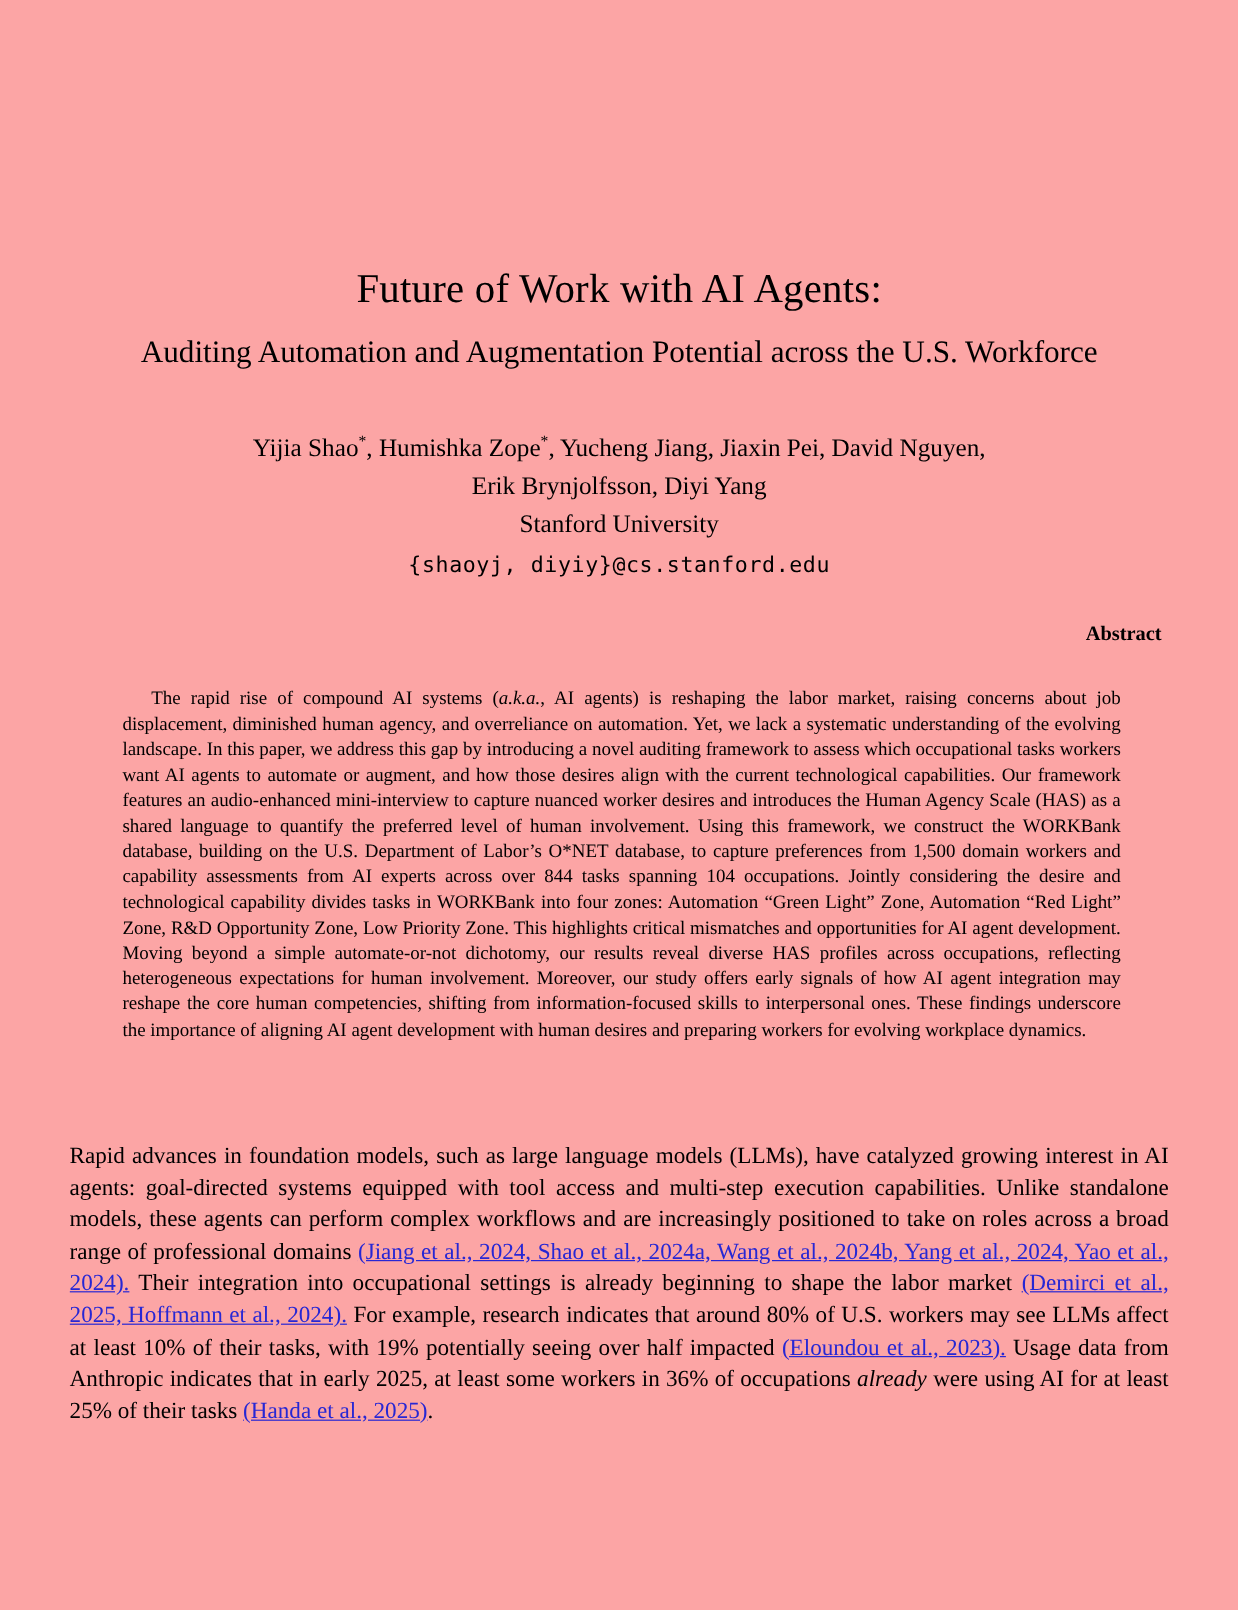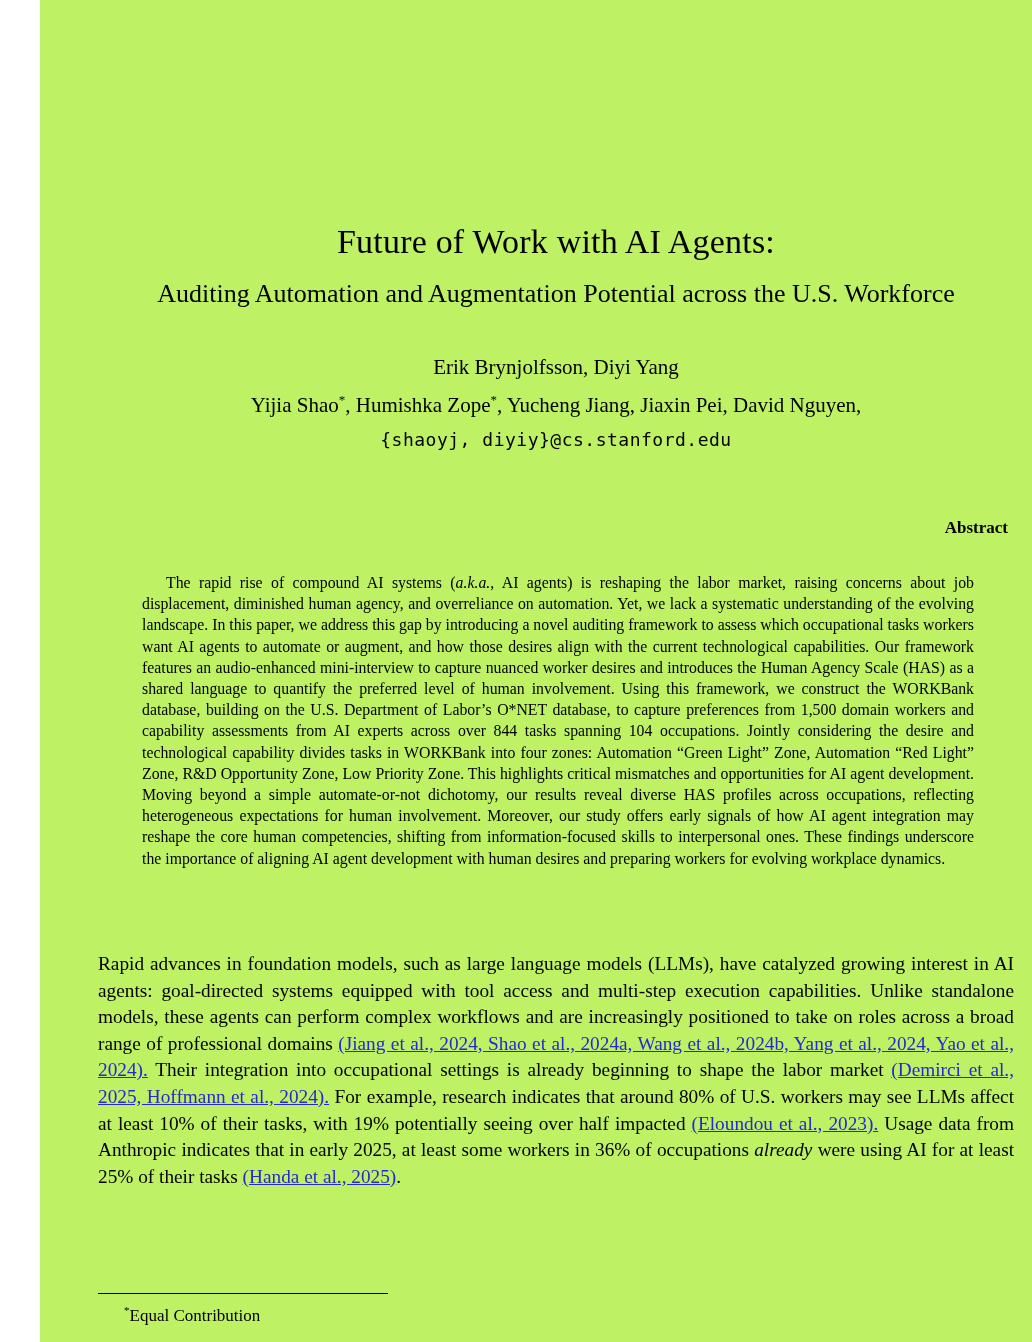--- a/index.html
+++ b/index.html
@@ -4,21 +4,21 @@
 <style>
   html, body { margin: 0; padding: 0; }
   body {
     width: 1032px; height: 1342px;
     background: #ffffff;
     color: #000000;
     font-family: "Liberation Serif", serif;
     position: relative;
     overflow: hidden;
   }
-  .page { position: absolute; inset: 0; background: #bef264; margin-left: 40px; }
+  .page { position: absolute; inset: 0; background: #fca5a5; }
 
   .title {
     position: absolute; top: 222px; left: 0; width: 1032px;
     text-align: center; font-size: 34px; line-height: 40px;
     letter-spacing: 0.2px;
   }
   .subtitle {
     position: absolute; top: 278px; left: 0; width: 1032px;
     text-align: center; font-size: 26px; line-height: 32px;
   }
@@ -76,31 +76,28 @@
 </head>
 <body>
 
 <div class="page">
 
   <div class="title">Future of Work with AI Agents:</div>
 
   <div class="subtitle">Auditing Automation and Augmentation Potential across the U.S. Workforce</div>
 
   <div class="authors">
+    <div>Yijia Shao<sup>*</sup>, Humishka Zope<sup>*</sup>, Yucheng Jiang, Jiaxin Pei, David Nguyen,</div>
     <div>Erik Brynjolfsson, Diyi Yang</div>
-    <div>Yijia Shao<sup>*</sup>, Humishka Zope<sup>*</sup>, Yucheng Jiang, Jiaxin Pei, David Nguyen,</div>
+    <div>Stanford University</div>
     <div class="email-line">{shaoyj, diyiy}@cs.stanford.edu</div>
   </div>
 
   <div class="abstract-heading">Abstract</div>
 
   <div class="abstract-body">The rapid rise of compound AI systems (<em>a.k.a.</em>, AI agents) is reshaping the labor market, raising concerns about job displacement, diminished human agency, and overreliance on automation. Yet, we lack a systematic understanding of the evolving landscape. In this paper, we address this gap by introducing a novel auditing framework to assess which occupational tasks workers want AI agents to automate or augment, and how those desires align with the current technological capabilities. Our framework features an audio-enhanced mini-interview to capture nuanced worker desires and introduces the Human Agency Scale (HAS) as a shared language to quantify the preferred level of human involvement. Using this framework, we construct the WORKBank database, building on the U.S. Department of Labor’s O*NET database, to capture preferences from 1,500 domain workers and capability assessments from AI experts across over 844 tasks spanning 104 occupations. Jointly considering the desire and technological capability divides tasks in WORKBank into four zones: Automation “Green Light” Zone, Automation “Red Light” Zone, R&amp;D Opportunity Zone, Low Priority Zone. This highlights critical mismatches and opportunities for AI agent development. Moving beyond a simple automate-or-not dichotomy, our results reveal diverse HAS profiles across occupations, reflecting heterogeneous expectations for human involvement. Moreover, our study offers early signals of how AI agent integration may reshape the core human competencies, shifting from information-focused skills to interpersonal ones. These findings underscore the importance of aligning AI agent development with human desires and preparing workers for evolving workplace dynamics.</div>
 
   <div class="intro-block">
     <p class="body-para">Rapid advances in foundation models, such as large language models (LLMs), have catalyzed growing interest in AI agents: goal-directed systems equipped with tool access and multi-step execution capabilities. Unlike standalone models, these agents can perform complex workflows and are increasingly positioned to take on roles across a broad range of professional domains <a class="cite-link" href="#">(Jiang et al., 2024, Shao et al., 2024a, Wang et al., 2024b, Yang et al., 2024, Yao et al., 2024).</a> Their integration into occupational settings is already beginning to shape the labor market <a class="cite-link" href="#">(Demirci et al., 2025, Hoffmann et al., 2024).</a> For example, research indicates that around 80% of U.S. workers may see LLMs affect at least 10% of their tasks, with 19% potentially seeing over half impacted <a class="cite-link" href="#">(Eloundou et al., 2023).</a> Usage data from Anthropic indicates that in early 2025, at least some workers in 36% of occupations <em>already</em> were using AI for at least 25% of their tasks <a class="cite-link" href="#">(Handa et al., 2025)</a>.</p>
   </div>
 
-  <div class="footnote">
-    <div class="footnote-rule"></div>
-    <div class="footnote-text"><sup>*</sup><span>Equal Contribution</span></div>
-  </div>
 
 </div>
 
 </body></html>

